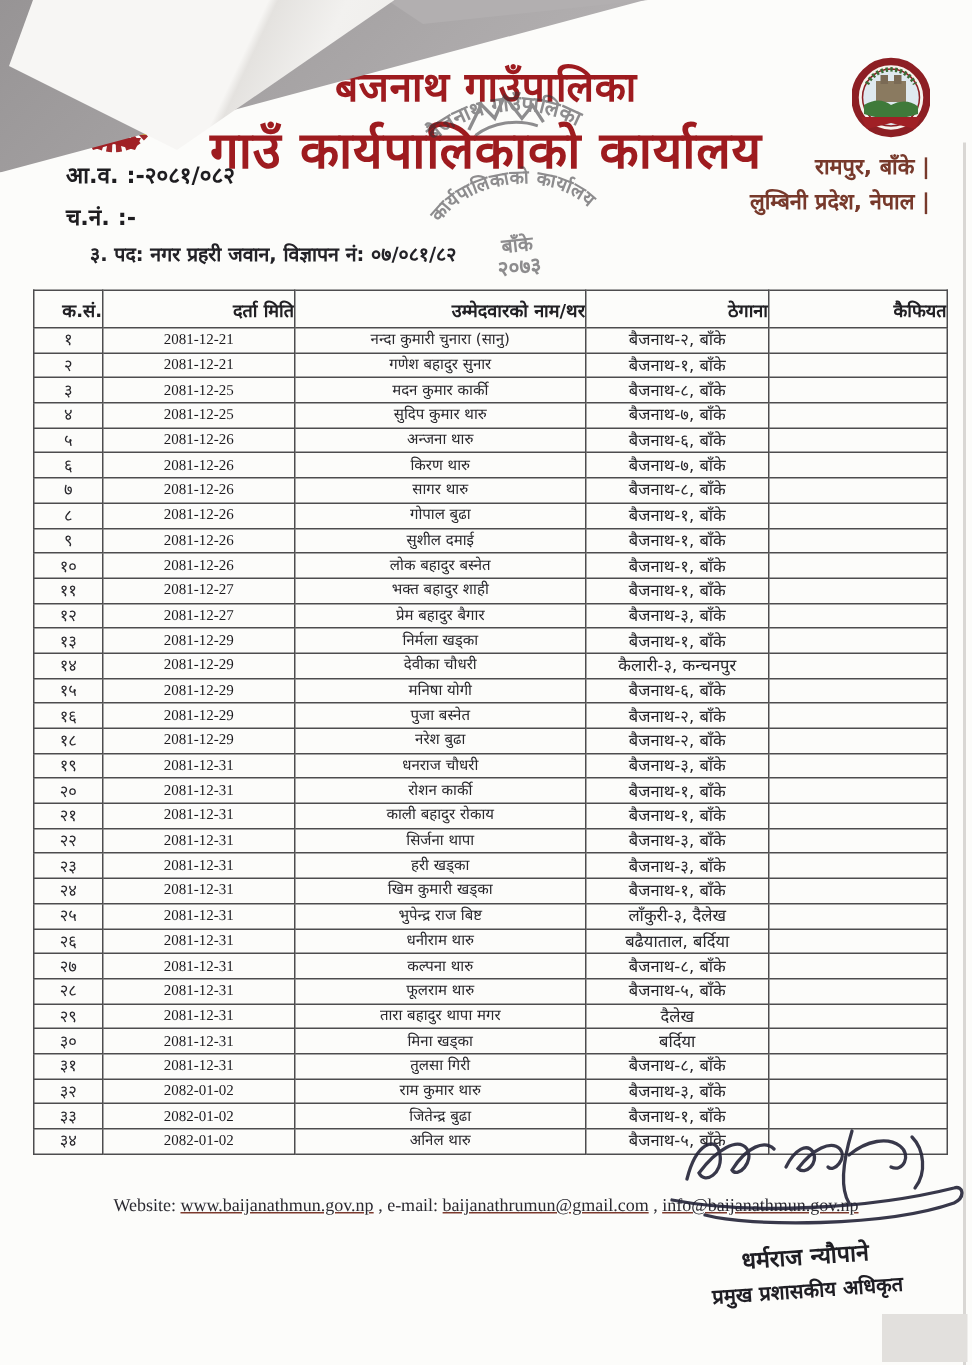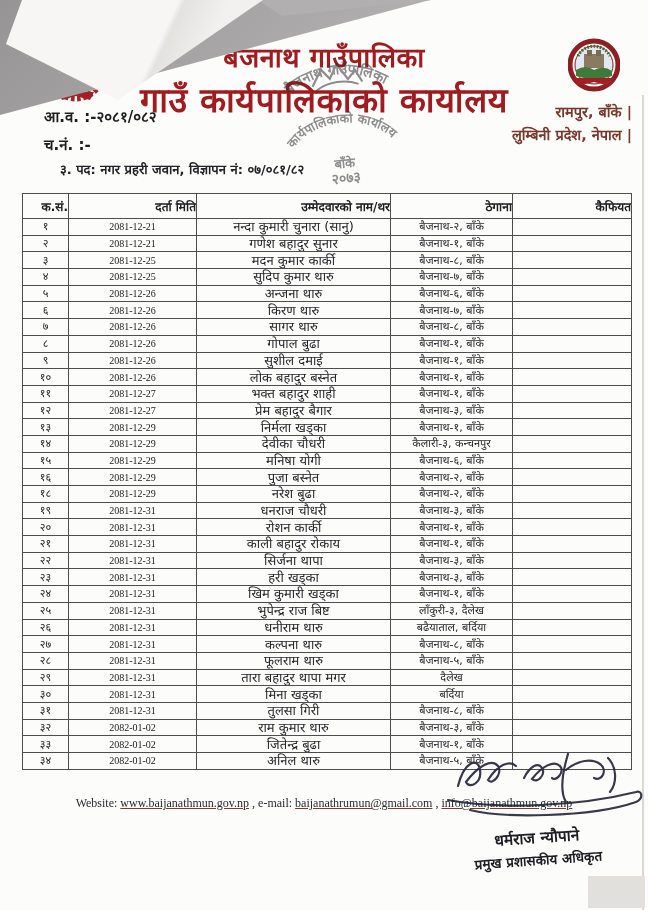--- a/index.html
+++ b/index.html
@@ -17,37 +17,37 @@
   .edge-right{position:absolute;top:95px;right:4px;width:2px;height:815px;background:#d9d7d4;z-index:2;}
   .corner-br{position:absolute;left:588px;top:876px;width:57px;height:32px;background:#e2e0dd;z-index:2;}
 
   
   .title1{position:absolute;top:38px;left:0;width:648px;text-align:center;
     color:#9e1b1f;font-size:27px;font-weight:bold;letter-spacing:.5px;}
   .title2{position:absolute;top:76px;left:0;width:648px;text-align:center;
     color:#9e1b1f;font-size:34px;font-weight:bold;letter-spacing:.5px;}
   .fiscal{position:absolute;top:106px;left:44px;font-size:15px;font-weight:bold;color:#1e1d20;}
   .refno{position:absolute;top:134px;left:44px;font-size:15px;font-weight:bold;color:#1e1d20;}
-  .addr{position:absolute;top:101px;right:16px;text-align:right;color:#77392b;
+  .addr{position:absolute;top:101px;right:28px;text-align:right;color:#77392b;
     font-size:14.5px;font-weight:bold;line-height:23px;}
   .position-line{position:absolute;top:160px;left:60px;font-size:13px;font-weight:bold;color:#232227;}
 
   .emblem-left{position:absolute;top:40px;left:42px;width:68px;height:66px;z-index:10;}
   .emblem-right{position:absolute;top:38px;left:568px;width:52px;height:58px;z-index:10;}
 
   .stamp{position:absolute;top:48px;left:250px;width:180px;height:140px;z-index:30;
     opacity:.55;transform:rotate(-6deg);}
 
   
   table{position:absolute;top:193px;left:22px;width:609px;border-collapse:collapse;table-layout:fixed;}
   th,td{border:1px solid #4d4c4e;padding:0;overflow:hidden;white-space:nowrap;}
   th{height:24px;font-size:12px;font-weight:bold;color:#212024;text-align:right;}
   td{height:15.7px;font-size:11px;color:#28272c;text-align:center;line-height:15px;}
   td.c1{font-family:Liberation Serif, serif;font-size:10px;color:#1c1b1f;}
-  td.c2{font-size:13px;}
+  td.c2{font-size:10px;}
   col.c0{width:46px;} col.c1{width:128px;} col.c2{width:194px;} col.c3{width:122px;} col.c4{width:119px;}
 
   
   .footer{position:absolute;top:796px;left:0;width:648px;text-align:center;
     font-family:"Liberation Serif",serif;font-size:12px;color:#2a2930;z-index:5;}
   .footer a{color:#2a2930;text-decoration:underline;text-decoration-color:#7c3a2e;margin-top:44px;}
   .sig-svg{position:absolute;top:748px;left:440px;width:208px;height:80px;z-index:8;}
   .signatory{position:absolute;top:826px;left:430px;width:215px;text-align:center;
     transform:rotate(-4deg);color:#1f1e24;z-index:6;}
   .signatory .name{font-size:15.5px;font-weight:bold;}

